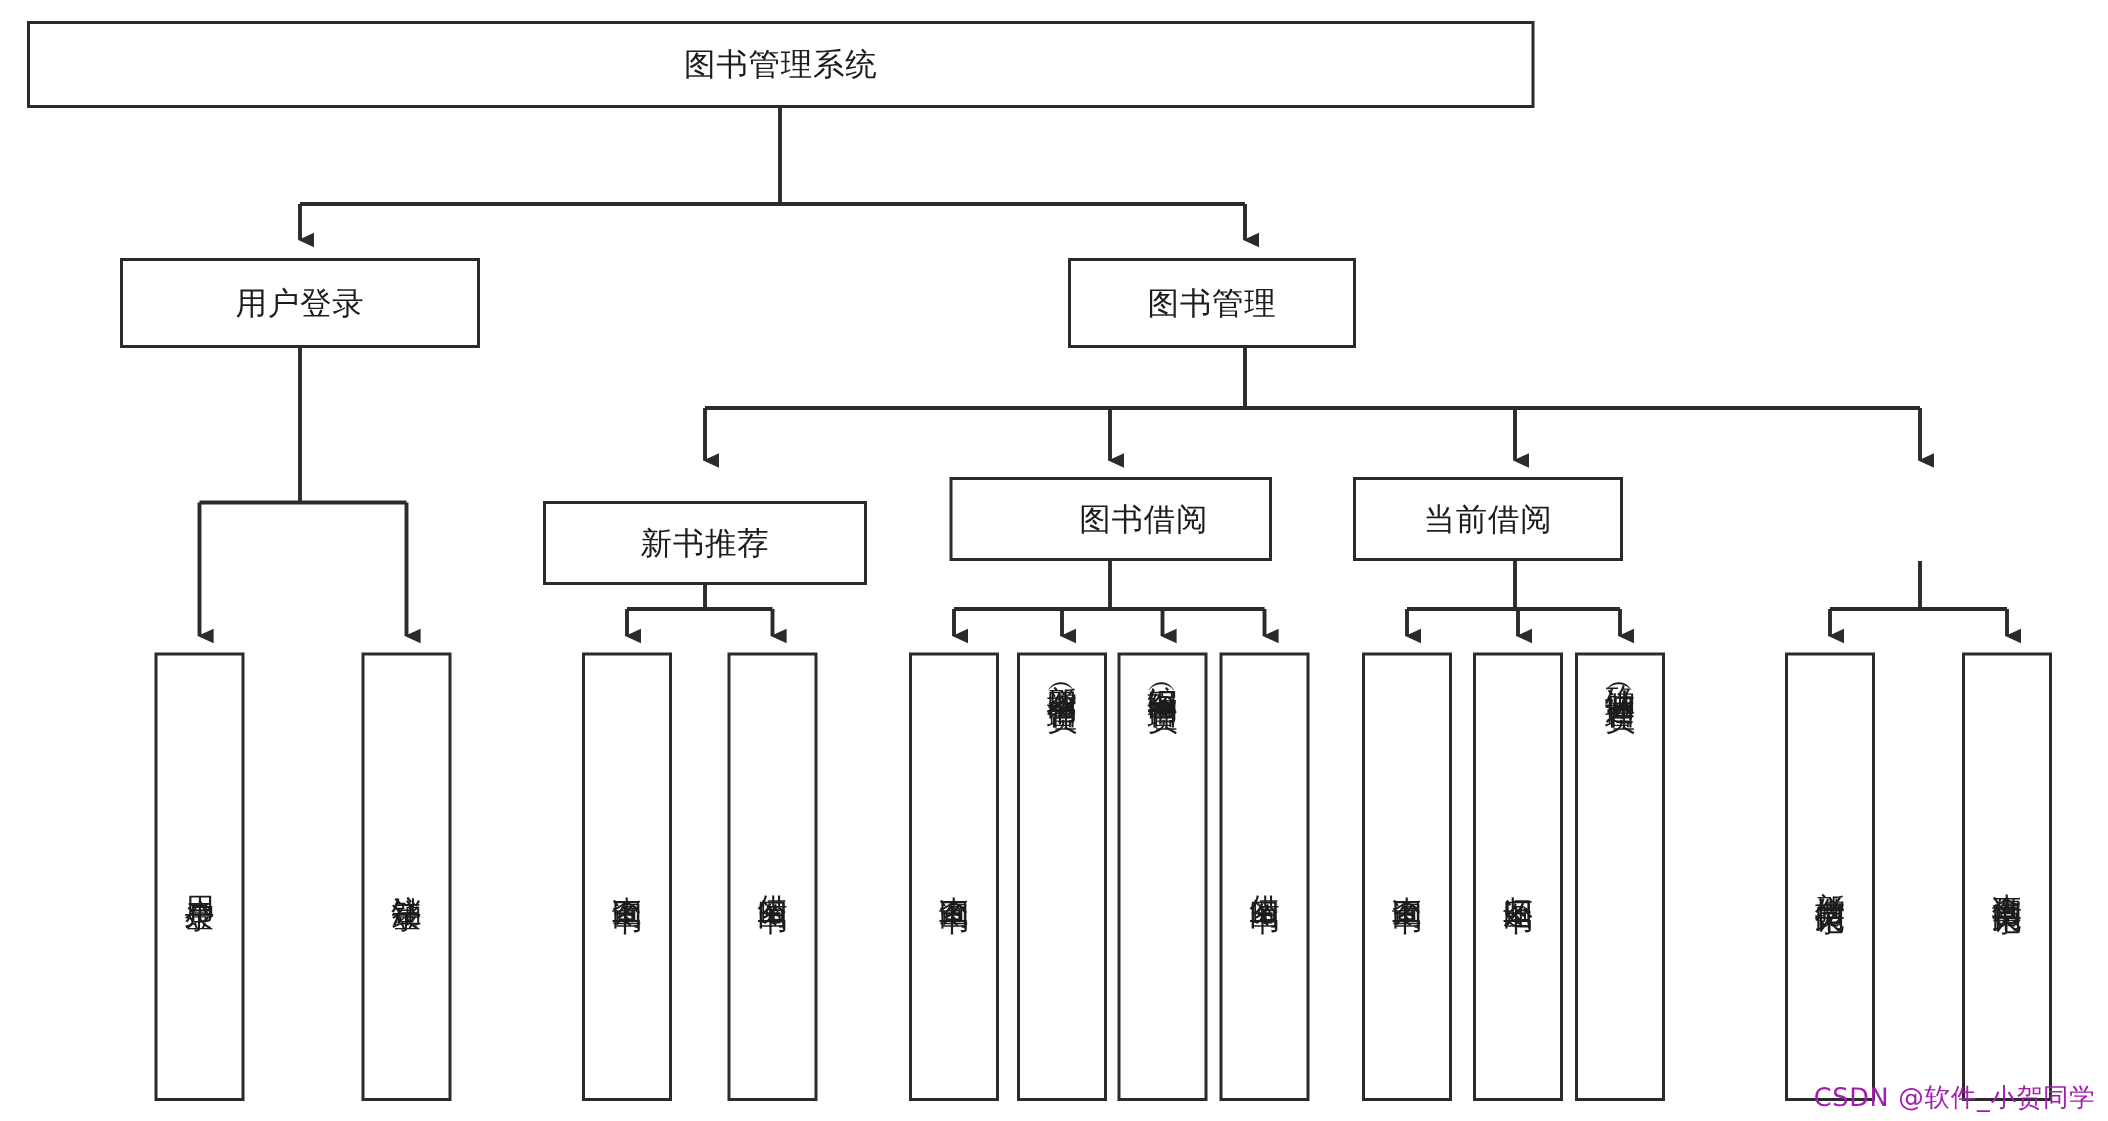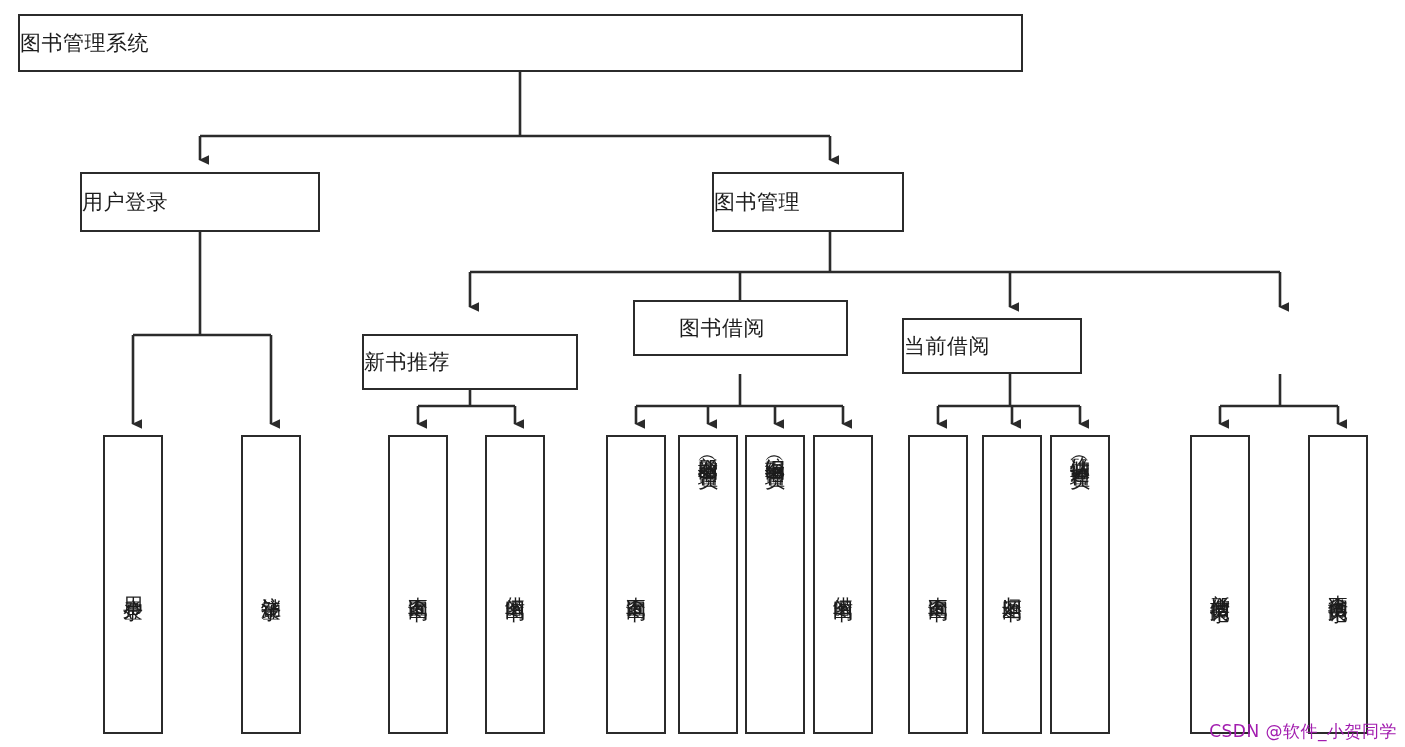--- a/index.html
+++ b/index.html
@@ -25,20 +25,21 @@
     width: 1405px;
     height: 747px;
   }
   .node {
     position: absolute;
     box-sizing: border-box;
     border: 2px solid #2b2b2b;
     background: #ffffff;
     display: flex;
     align-items: center;
+    justify-content: center;
     color: #1c1c1c;
   }
   .node-label {
     font-size: 21px;
     line-height: 1.15;
     letter-spacing: 0.5px;
     white-space: nowrap;
   }
   .node.leaf {
     align-items: flex-start;
@@ -135,21 +136,21 @@
   <div class="node" style="left:80px; top:172px; width:240px; height:60px;">
     <span class="node-label">用户登录</span>
   </div>
   <div class="node" style="left:712px; top:172px; width:192px; height:60px;">
     <span class="node-label">图书管理</span>
   </div>
 
   <div class="node" style="left:362px; top:334px; width:216px; height:56px;">
     <span class="node-label">新书推荐</span>
   </div>
-  <div class="node" style="left:633px; top:300px; width:215px; height:56px;padding-left:44px;">
+  <div class="node" style="left:633px; top:318px; width:215px; height:56px;padding-left:44px;">
     <span class="node-label">图书借阅</span>
   </div>
   <div class="node" style="left:902px; top:318px; width:180px; height:56px;">
     <span class="node-label">当前借阅</span>
   </div>
 
   <div class="node leaf center-text" style="left:103px; top:435px; width:60px; height:299px;">
     <span class="node-label">用户登录</span>
   </div>
   <div class="node leaf center-text" style="left:241px; top:435px; width:60px; height:299px;">

